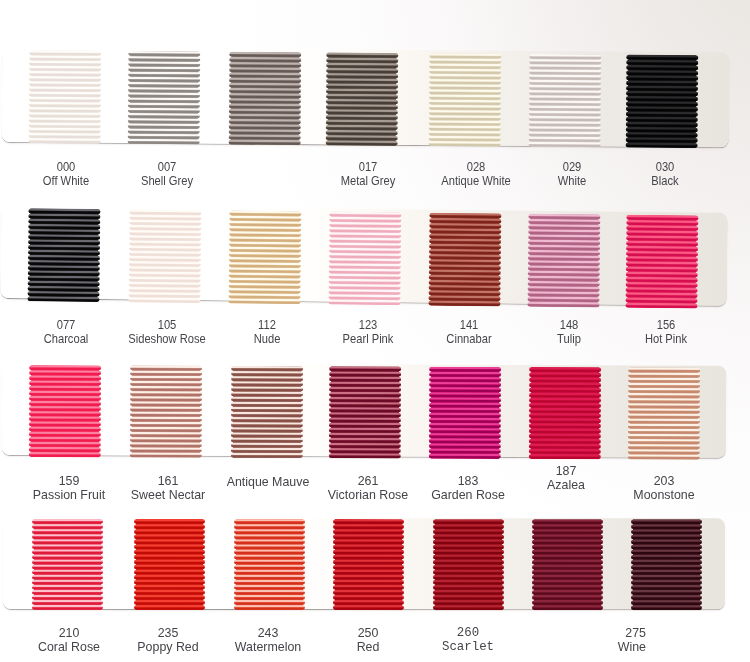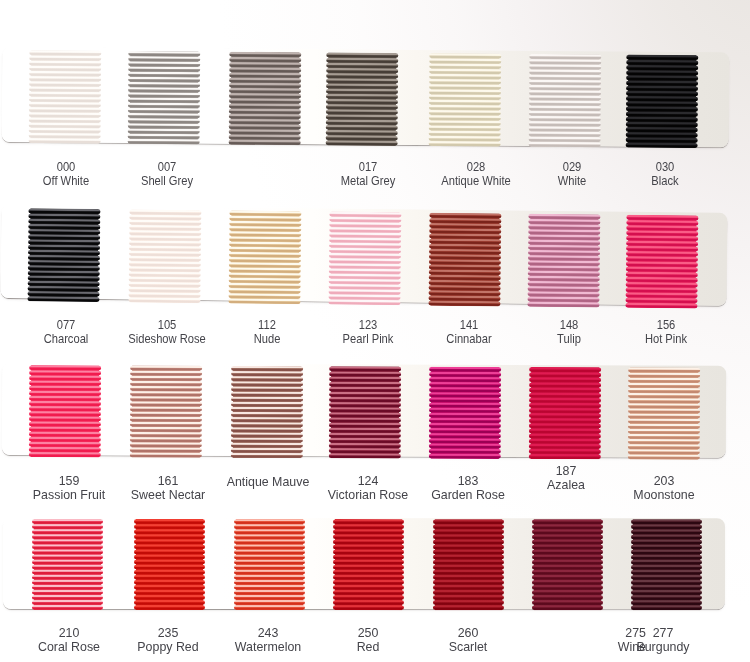--- a/index.html
+++ b/index.html
@@ -1060,21 +1060,21 @@
       <span class="name">Passion Fruit</span>
     </div>
     <div class="label" style="left: 88px; top: 475px;">
       <span class="num">161</span>
       <span class="name">Sweet Nectar</span>
     </div>
     <div class="label" style="left: 188px; top: 475px;">
       <span class="name">Antique Mauve</span>
     </div>
     <div class="label" style="left: 288px; top: 475px;">
-      <span class="num">124</span>
+      <span class="num">261</span>
       <span class="name">Victorian Rose</span>
     </div>
     <div class="label" style="left: 388px; top: 475px;">
       <span class="num">183</span>
       <span class="name">Garden Rose</span>
     </div>
     <div class="label" style="left: 486px; top: 465px;">
       <span class="num">187</span>
       <span class="name">Azalea</span>
     </div>
@@ -1416,25 +1416,21 @@
       <span class="name">Poppy Red</span>
     </div>
     <div class="label" style="left: 188px; top: 627px;">
       <span class="num">243</span>
       <span class="name">Watermelon</span>
     </div>
     <div class="label" style="left: 288px; top: 627px;">
       <span class="num">250</span>
       <span class="name">Red</span>
     </div>
-    <div class="label" style="left: 388px; top: 627px;">
+    <div class="label" style="left: 388px; top: 627px; font-family: Liberation Mono, monospace;">
       <span class="num">260</span>
       <span class="name">Scarlet</span>
     </div>
     <div class="label" style="left: 486px; top: 627px; text-align: right;">
       <span class="num">275</span>
       <span class="name">Wine</span>
     </div>
-    <div class="label" style="left: 583px; top: 627px;">
-      <span class="num">277</span>
-      <span class="name">Burgundy</span>
-    </div>
   </div>
 
 </body></html>

